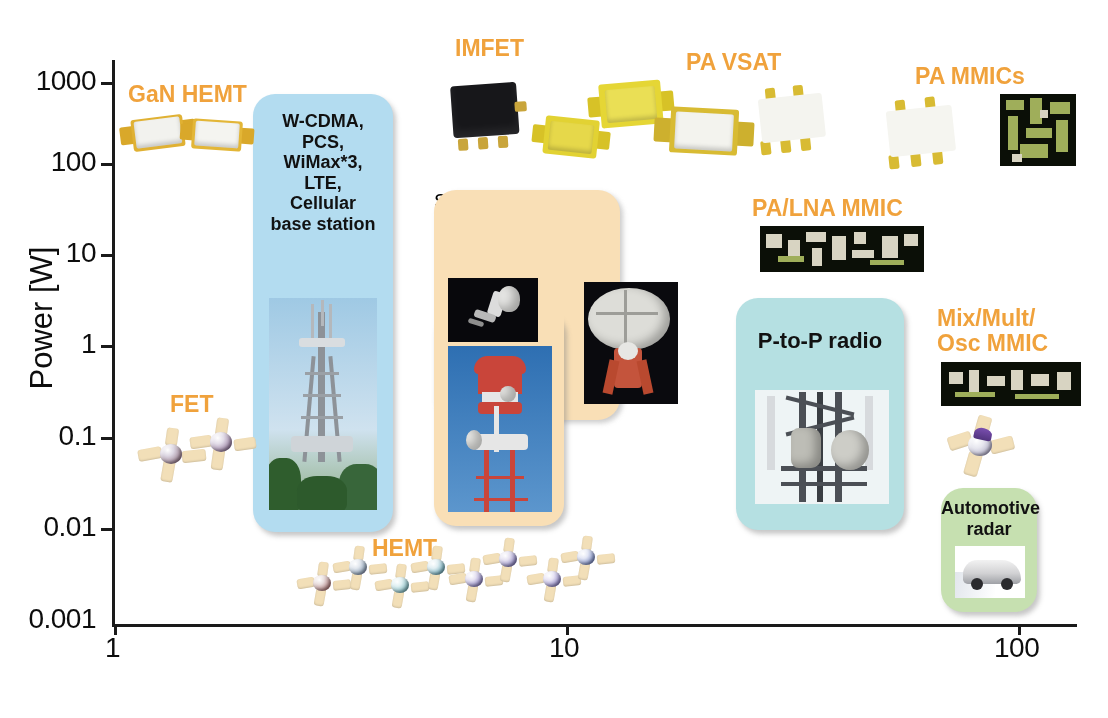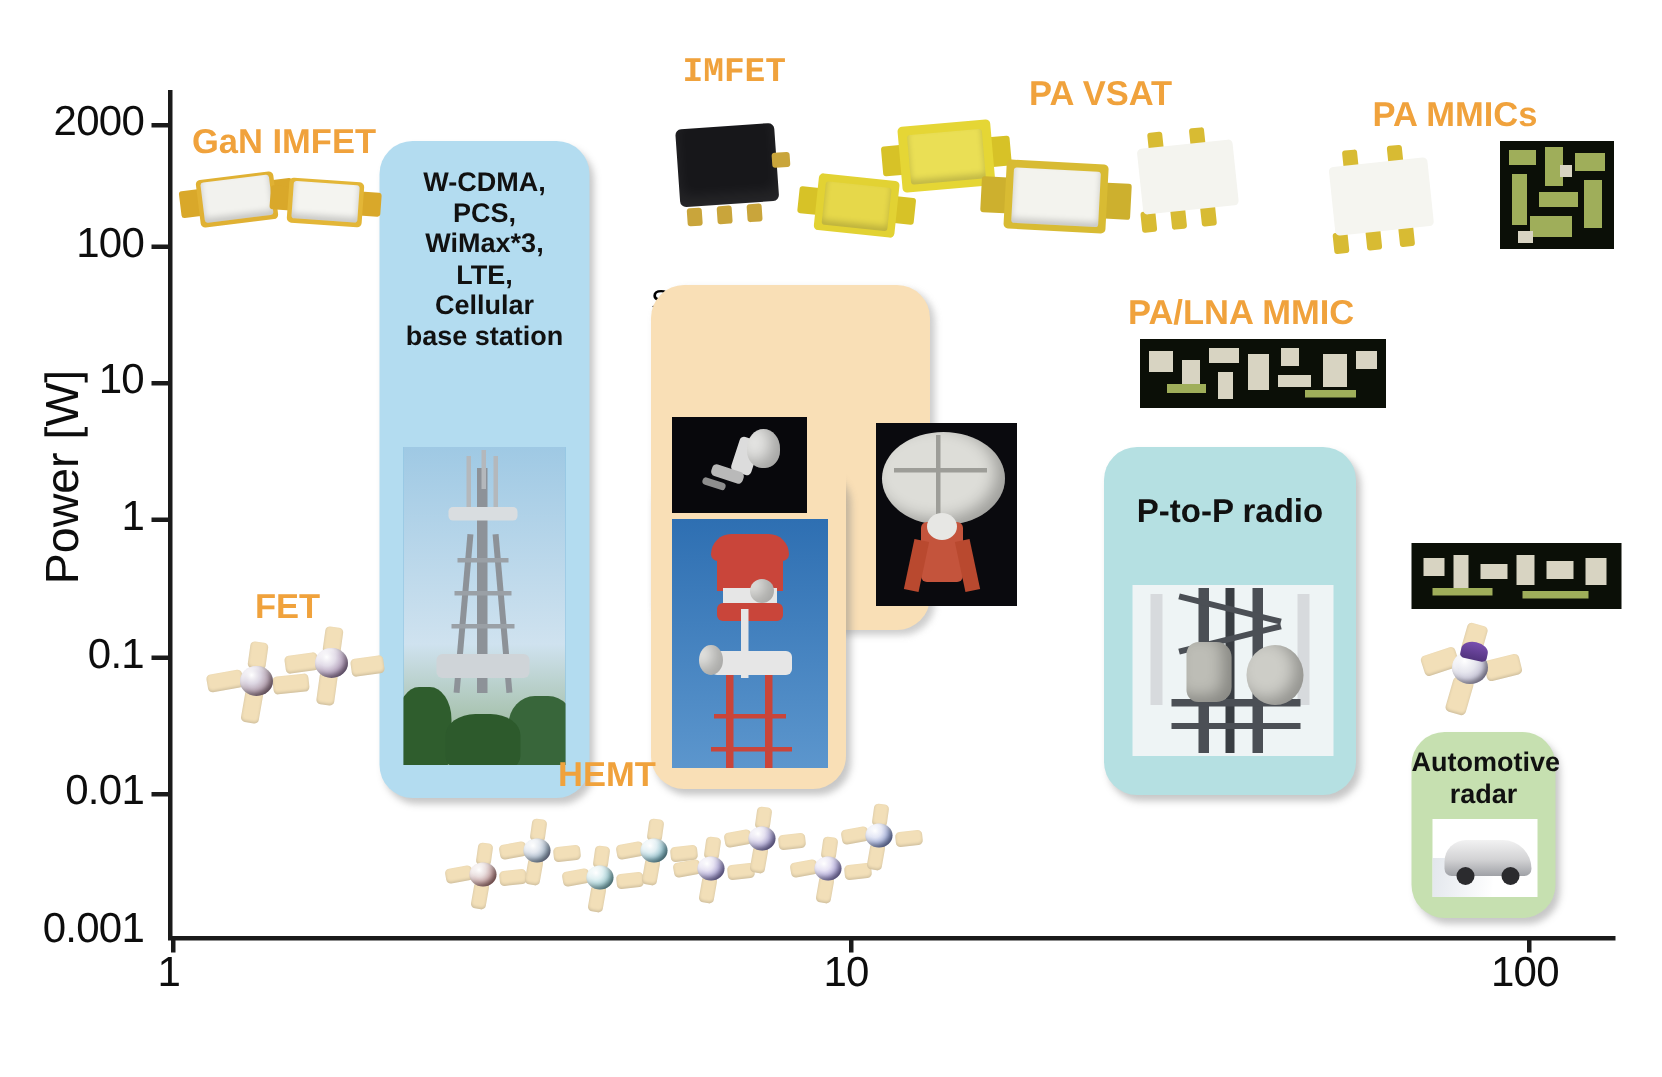--- a/index.html
+++ b/index.html
@@ -108,21 +108,21 @@
   <div class="axis-line" id="y-axis"></div>
   <div class="axis-line" id="x-axis"></div>
 
   <div class="ytick" style="top:82px"></div>
   <div class="ytick" style="top:163px"></div>
   <div class="ytick" style="top:254px"></div>
   <div class="ytick" style="top:345px"></div>
   <div class="ytick" style="top:437px"></div>
   <div class="ytick" style="top:528px"></div>
 
-  <div class="ytick-label" style="top:65px">2000</div>
+  <div class="ytick-label" style="top:65px">1000</div>
   <div class="ytick-label" style="top:146px">100</div>
   <div class="ytick-label" style="top:237px">10</div>
   <div class="ytick-label" style="top:328px">1</div>
   <div class="ytick-label" style="top:420px">0.1</div>
   <div class="ytick-label" style="top:511px">0.01</div>
   <div class="ytick-label" style="top:603px">0.001</div>
 
   <div class="xtick" style="left:114px"></div>
   <div class="xtick" style="left:566px"></div>
   <div class="xtick" style="left:1018px"></div>
@@ -224,27 +224,29 @@
     <div class="box-title" style="top:10px; font-size:18px;">Automotive
 radar</div>
     <div class="ph" style="left:14px; top:58px; width:70px; height:52px; background:#ffffff;">
       <div class="beam" style="left:-2px; top:26px; width:42px; height:26px;"></div>
       <div class="car" style="left:8px; top:14px; width:58px; height:24px;"></div>
       <div class="wheel" style="left:16px; top:32px; width:12px; height:12px;"></div>
       <div class="wheel" style="left:46px; top:32px; width:12px; height:12px;"></div>
     </div>
   </div>
 
-  <div class="cat-label" style="left:128px; top:82px;">GaN IMFET</div>
-  <div class="cat-label" style="left:455px; top:36px;font-family:Liberation Mono, monospace;">IMFET</div>
+  <div class="cat-label" style="left:128px; top:82px;">GaN HEMT</div>
+  <div class="cat-label" style="left:455px; top:36px;">IMFET</div>
   <div class="cat-label" style="left:686px; top:50px;">PA VSAT</div>
   <div class="cat-label" style="left:915px; top:64px;">PA MMICs</div>
   <div class="cat-label" style="left:170px; top:392px;">FET</div>
-  <div class="cat-label" style="left:372px; top:504px;">HEMT</div>
+  <div class="cat-label" style="left:372px; top:536px;">HEMT</div>
   <div class="cat-label" style="left:752px; top:196px;">PA/LNA MMIC</div>
+  <div class="cat-label" style="left:937px; top:306px;">Mix/Mult/
+Osc MMIC</div>
 
   <div class="pkg" style="left:126px; top:113px; width:64px; height:40px; transform:rotate(-7deg);">
     <div class="lead" style="left:-6px; top:10px; width:16px; height:18px; background:#d9a82a;"></div>
     <div class="lead" style="right:-6px; top:10px; width:16px; height:18px; background:#d9a82a;"></div>
     <div style="position:absolute; left:6px; top:4px; width:52px; height:32px; background:#e0b133; border-radius:3px;"></div>
     <div class="body" style="background:#f2f2ee;"></div>
   </div>
   <div class="pkg" style="left:186px; top:116px; width:62px; height:38px; transform:rotate(4deg);">
     <div class="lead" style="left:-6px; top:10px; width:16px; height:16px; background:#d9a82a;"></div>
     <div class="lead" style="right:-6px; top:10px; width:16px; height:16px; background:#d9a82a;"></div>

